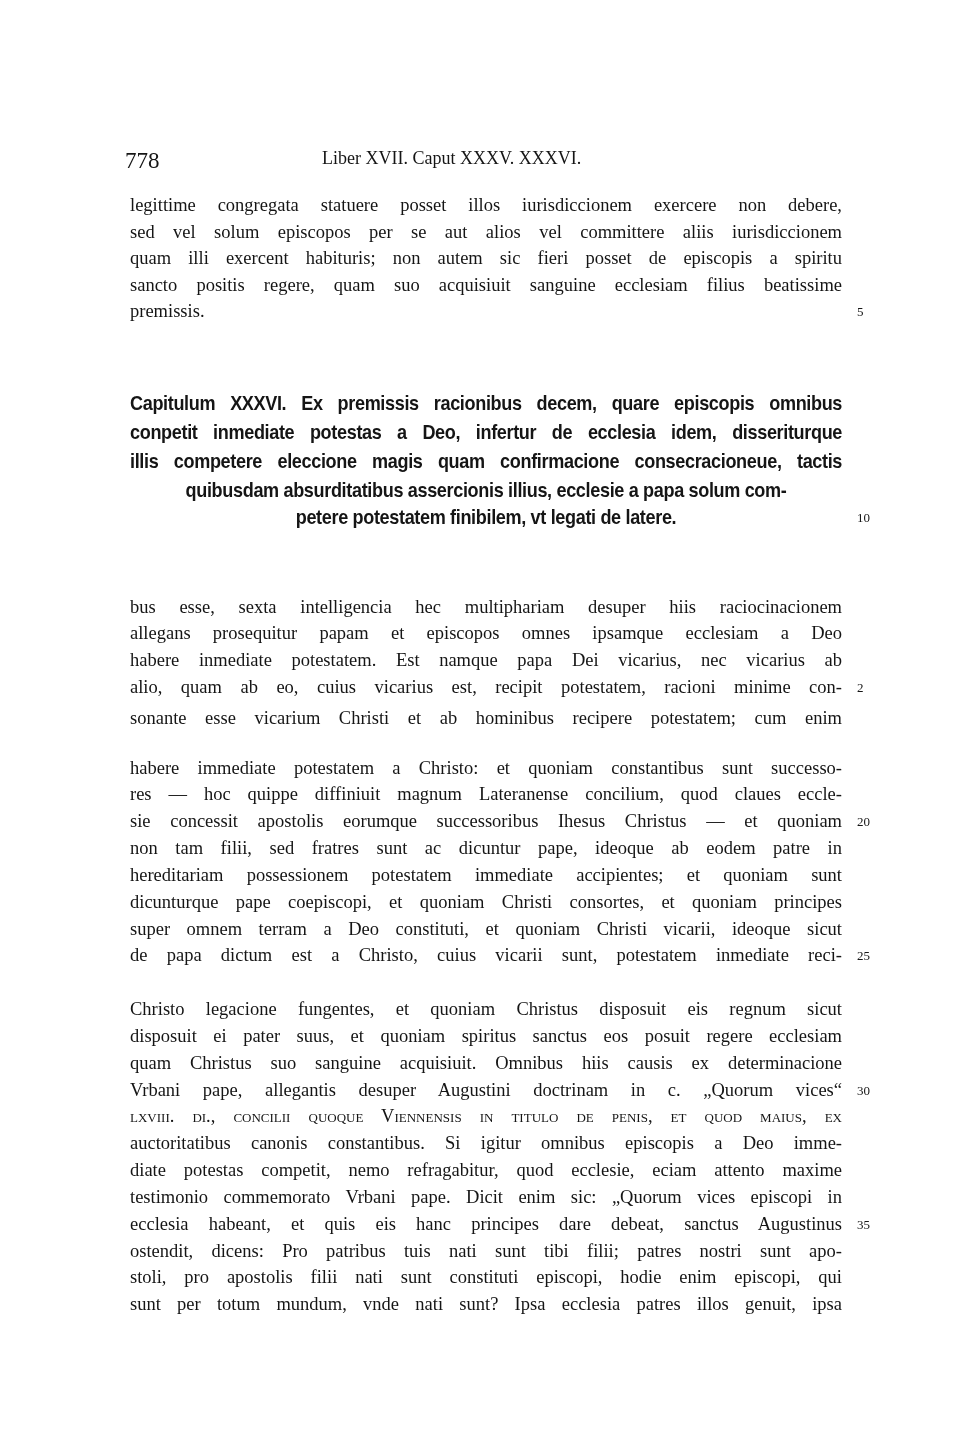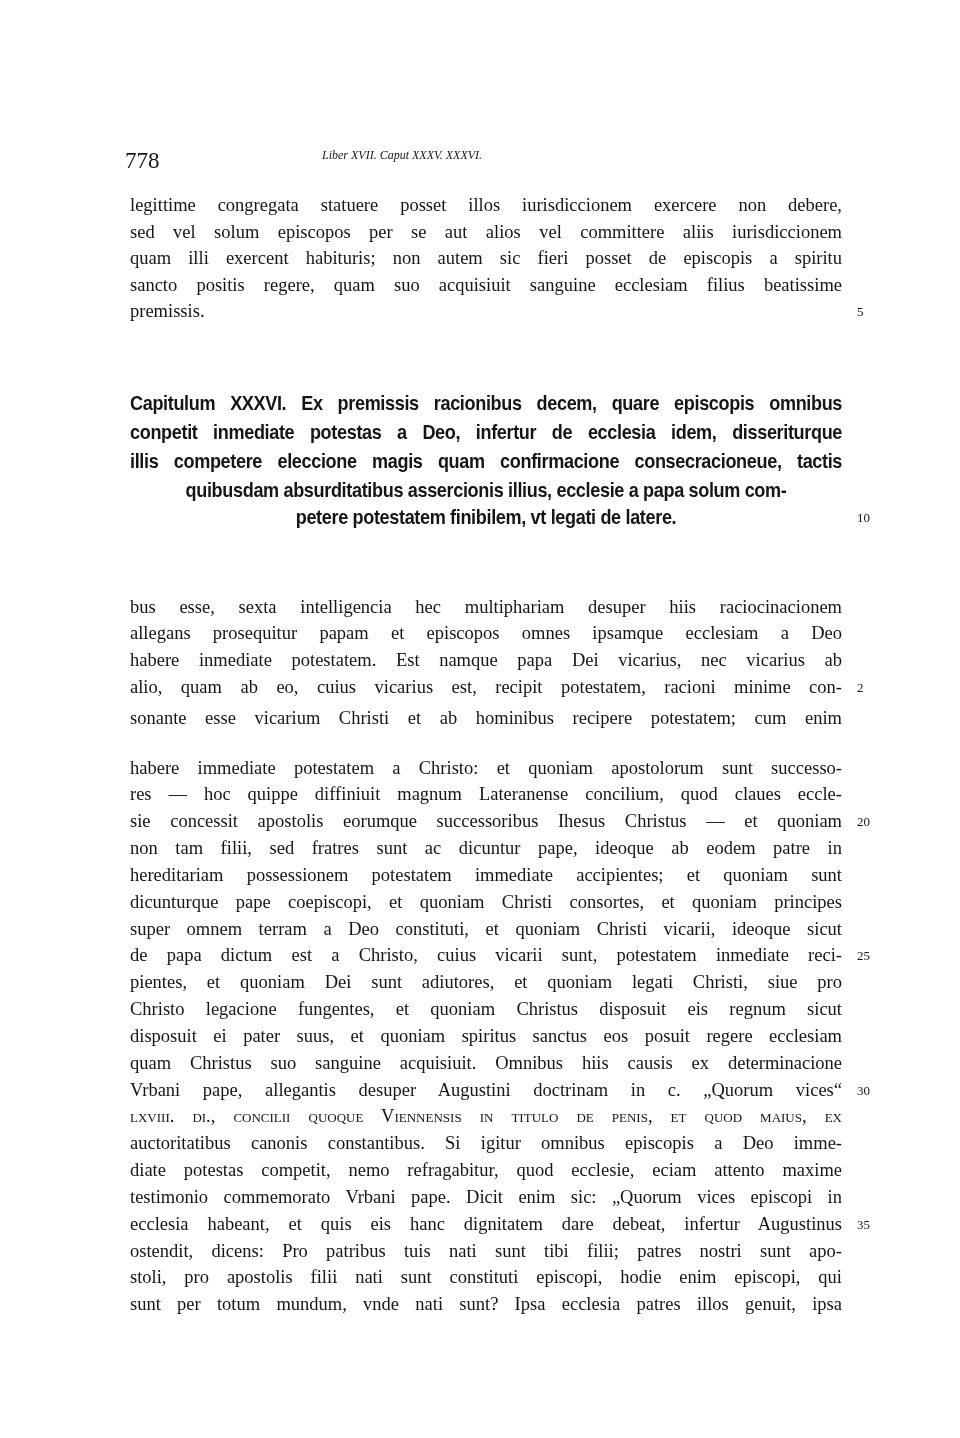--- a/index.html
+++ b/index.html
@@ -1,21 +1,21 @@
 <!DOCTYPE html>
 <html><head>
   <meta charset="utf-8">
   <style>
     html, body { margin: 0; padding: 0; background: #ffffff; }
     body { width: 960px; height: 1438px; position: relative; overflow: hidden; color: #151515;
            font-family: "DejaVu Serif", "Liberation Serif", serif; }
     .page { position: absolute; left: 0; top: 0; width: 960px; height: 1438px; }
     .header { position: absolute; top: 148px; left: 125px; width: 720px; height: 30px; }
     .pagenum { position: absolute; left: 0; top: 0; font-size: 23px; font-family: "Liberation Serif", serif; }
-    .runhead { position: absolute; left: 197px; top: 0; font-size: 12px; font-style: italic; font-family: "Liberation Serif", serif; }
+    .runhead { position: absolute; left: 197px; top: 0; font-size: 18px; font-family: "Liberation Serif", serif; }
     .line { position: absolute; left: 130px; width: 712px; font-size: 18.5px; font-family: "Liberation Serif", serif;
             text-align: justify; text-align-last: justify; white-space: nowrap; height: 26px; line-height: 26px; }
     .line.last { text-align-last: left; }
     .line.indent { padding-left: 70px; width: 642px; }
     .heading { position: absolute; left: 130px; width: 712px; font-size: 21px; font-weight: bold;
                font-family: "Liberation Sans", sans-serif; letter-spacing: -0.4px; transform: scaleX(0.86);
                transform-origin: center; text-align: center; white-space: nowrap; height: 30px; line-height: 30px; }
     .heading.just { text-align: justify; text-align-last: justify; transform-origin: left; width: 828px; }
     .lnum { position: absolute; left: 857px; font-size: 13px; font-family: "Liberation Serif", serif; }
     .sc { font-variant: small-caps; }
@@ -42,38 +42,37 @@
   <div class="heading" style="top:475px">quibusdam absurditatibus assercionis illius, ecclesie a papa solum com-</div>
   <div class="heading" style="top:502px">petere potestatem finibilem, vt legati de latere.</div>
   <span class="lnum" style="top:510px">10</span>
 
   <div class="line" style="top:594px">bus esse, sexta intelligencia hec multiphariam desuper hiis raciocinacionem</div>
   <div class="line" style="top:620px">allegans prosequitur papam et episcopos omnes ipsamque ecclesiam a Deo</div>
   <div class="line" style="top:647px">habere inmediate potestatem. Est namque papa Dei vicarius, nec vicarius ab</div>
   <div class="line" style="top:674px">alio, quam ab eo, cuius vicarius est, recipit potestatem, racioni minime con-</div>
   <span class="lnum" style="top:680px">2</span>
   <div class="line" style="top:705px">sonante esse vicarium Christi et ab hominibus recipere potestatem; cum enim</div>
-  <div class="line" style="top:755px">habere immediate potestatem a Christo: et quoniam apostolorum sunt successo-</div>
+  <div class="line" style="top:755px">habere immediate potestatem a Christo: et quoniam constantibus sunt successo-</div>
   <div class="line" style="top:781px">res — hoc quippe diffiniuit magnum Lateranense concilium, quod claues eccle-</div>
   <div class="line" style="top:808px">sie concessit apostolis eorumque successoribus Ihesus Christus — et quoniam</div>
   <span class="lnum" style="top:814px">20</span>
   <div class="line" style="top:835px">non tam filii, sed fratres sunt ac dicuntur pape, ideoque ab eodem patre in</div>
   <div class="line" style="top:862px">hereditariam possessionem potestatem immediate accipientes; et quoniam sunt</div>
   <div class="line" style="top:889px">dicunturque pape coepiscopi, et quoniam Christi consortes, et quoniam principes</div>
   <div class="line" style="top:916px">super omnem terram a Deo constituti, et quoniam Christi vicarii, ideoque sicut</div>
   <div class="line" style="top:942px">de papa dictum est a Christo, cuius vicarii sunt, potestatem inmediate reci-</div>
   <span class="lnum" style="top:948px">25</span>
-  <div class="line" style="top:969px">pientes, et quoniam Dei sunt adiutores, et quoniam legati Christi, siue pro</div>
   <div class="line" style="top:996px">Christo legacione fungentes, et quoniam Christus disposuit eis regnum sicut</div>
   <div class="line" style="top:1023px">disposuit ei pater suus, et quoniam spiritus sanctus eos posuit regere ecclesiam</div>
   <div class="line" style="top:1050px">quam Christus suo sanguine acquisiuit. Omnibus hiis causis ex determinacione</div>
   <div class="line" style="top:1077px">Vrbani pape, allegantis desuper Augustini doctrinam in c. „Quorum vices“</div>
   <span class="lnum" style="top:1083px">30</span>
   <div class="line" style="top: 1103px; text-align-last: justify;"><span class="sc" style="display: inline;">lxviii. di., concilii quoque Viennensis in titulo de penis, et quod maius, ex</span></div>
   <div class="line" style="top:1130px">auctoritatibus canonis constantibus. Si igitur omnibus episcopis a Deo imme-</div>
   <div class="line" style="top:1157px">diate potestas competit, nemo refragabitur, quod ecclesie, eciam attento maxime</div>
   <div class="line" style="top:1184px">testimonio commemorato Vrbani pape. Dicit enim sic: „Quorum vices episcopi in</div>
-  <div class="line" style="top:1211px">ecclesia habeant, et quis eis hanc dignitatem dare debeat, infertur Augustinus</div>
+  <div class="line" style="top:1211px">ecclesia habeant, et quis eis hanc principes dare debeat, sanctus Augustinus</div>
   <span class="lnum" style="top:1217px">35</span>
   <div class="line" style="top:1238px">ostendit, dicens: Pro patribus tuis nati sunt tibi filii; patres nostri sunt apo-</div>
   <div class="line" style="top:1264px">stoli, pro apostolis filii nati sunt constituti episcopi, hodie enim episcopi, qui</div>
   <div class="line" style="top:1291px">sunt per totum mundum, vnde nati sunt? Ipsa ecclesia patres illos genuit, ipsa</div>
 </div>
 
 </body></html>

